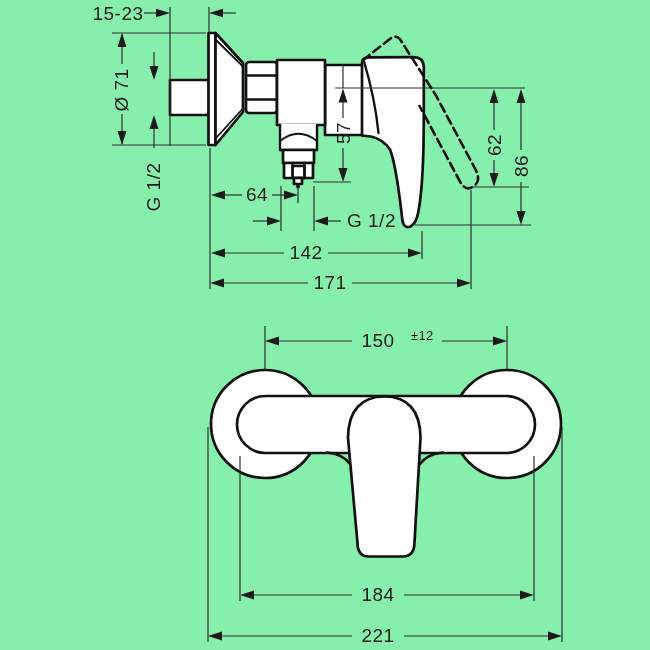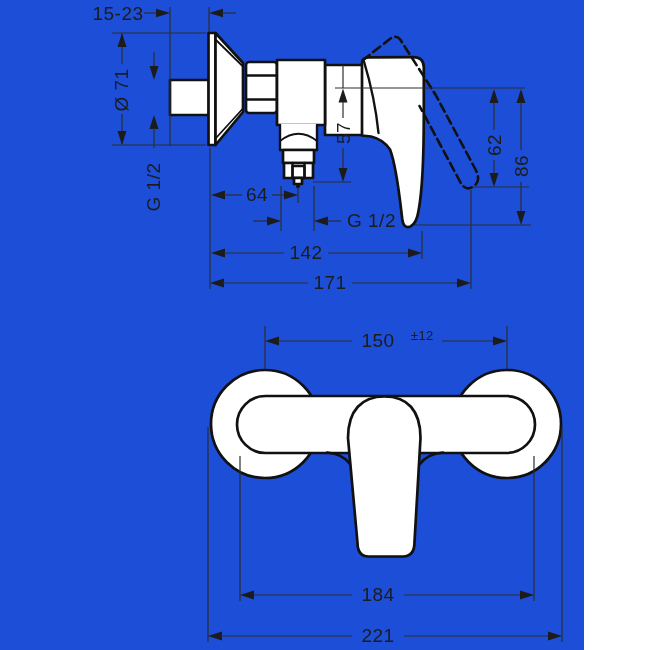--- a/index.html
+++ b/index.html
@@ -1,16 +1,16 @@
 <!DOCTYPE html>
 <html><head>
 <meta charset="utf-8">
 <style>
   html,body{margin:0;padding:0;background:#ffffff;}
-  .stage{width:584px;height:650px;background:#1d4ed8;position:relative;overflow:hidden;}
+  .stage{width:650px;height:650px;background:#86efac;position:relative;overflow:hidden;}
   svg{display:block;}
   text{font-family:"Liberation Sans","DejaVu Sans",sans-serif;fill:#1c1c1c;}
   .dim-text{font-size:19px;letter-spacing:0.5px;}
   .dim-text-sm{font-size:13px;letter-spacing:0.3px;}
   .obj{stroke:#111;fill:#fff;stroke-width:2.7;stroke-linejoin:round;stroke-linecap:round;}
   .obj-line{stroke:#111;fill:none;stroke-width:2.4;stroke-linejoin:round;stroke-linecap:round;}
   .obj-thin{stroke:#111;fill:none;stroke-width:1.8;stroke-linecap:round;}
   .dashed{stroke:#111;fill:none;stroke-width:2.6;stroke-linejoin:round;stroke-linecap:round;stroke-dasharray:9 4.6;}
   .dim{stroke:#2e2e2e;fill:none;stroke-width:1.2;}
   .arr{fill:#1c1c1c;stroke:none;}

